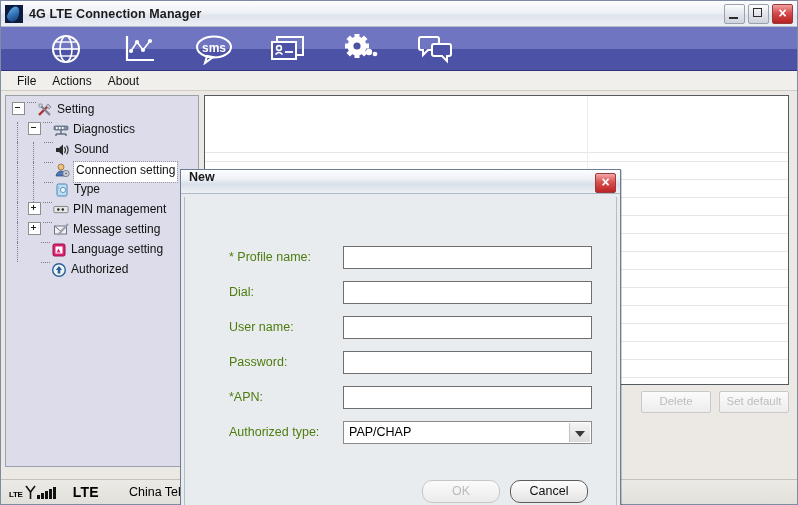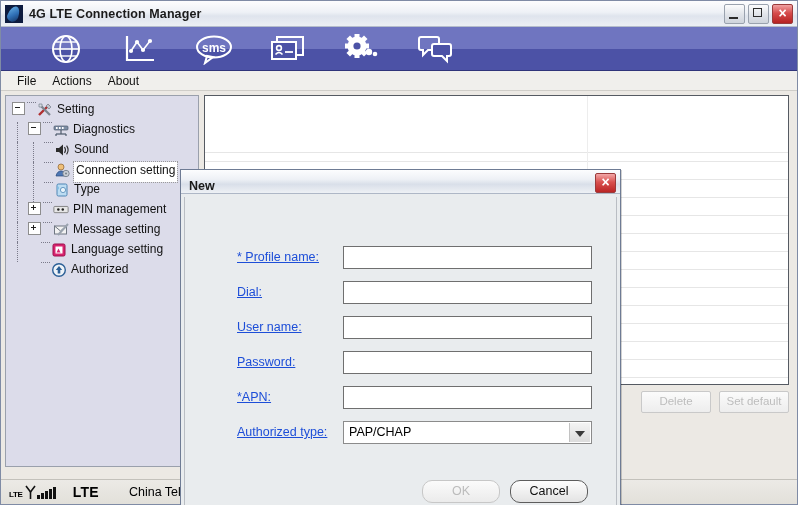--- a/index.html
+++ b/index.html
@@ -269,21 +269,21 @@
     border: 1px solid #6e7b94;
     background: #e9ecee;
     box-shadow: 1px 1px 0 rgba(0,0,0,.18);
     z-index: 40;
   }
   #dlg-title-bar {
     height: 24px;
     background: linear-gradient(to bottom, #fcfdfe 0%, #eef1f6 40%, #d9dfe9 62%, #eef1f5 100%);
     border-bottom: 1px solid #aeb7c6;
     display: flex;
-    align-items: flex-end;
+    align-items: flex-start;
     padding-left: 8px;
     box-sizing: border-box;
     position: relative;
   }
   #dlg-title-text { font-size: 12.5px; font-weight: bold; color: #1a1a1a; }
   #dlg-close {
     position: absolute; right: 4px; top: 3px;
     width: 19px; height: 18px;
     border: 1px solid #9a3b3b;
     border-radius: 2px;
@@ -301,25 +301,24 @@
   }
   .form-row {
     position: absolute;
     left: 0; width: 100%;
     height: 24px;
     display: flex;
     align-items: center;
   }
   .form-label {
     position: absolute;
-    left: 52px;
+    left: 44px;
     width: 120px;
     font-size: 12.5px;
-    color: #1d4ed8;
-    text-decoration: underline;
+    color: #4d7c0f;
   }
   .form-input {
     position: absolute;
     left: 158px;
     width: 249px;
     height: 23px;
     box-sizing: border-box;
     border: 1px solid #6f6f6f;
     background: #fff;
     font-family: "Liberation Sans", sans-serif;

